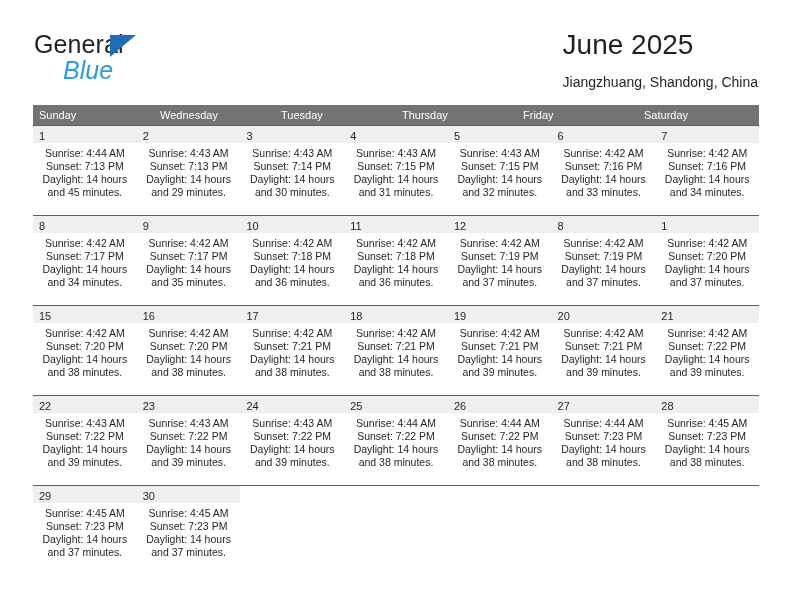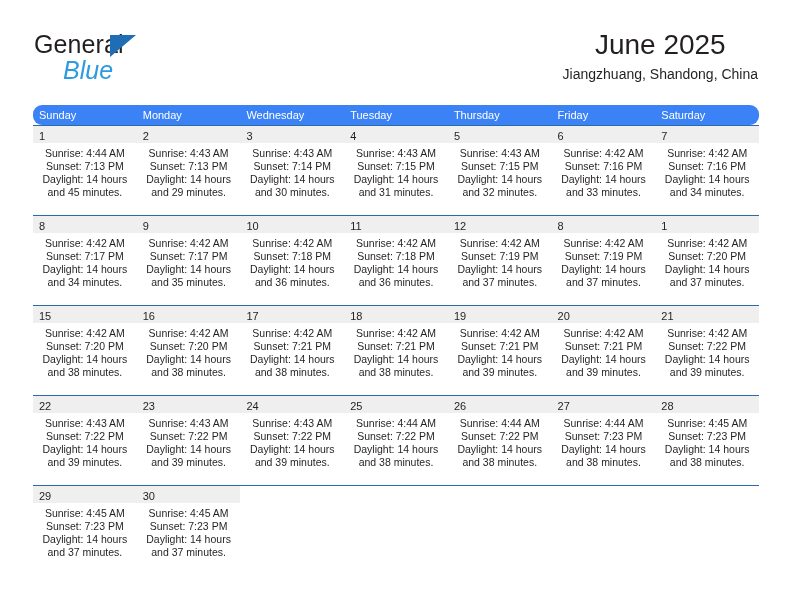--- a/index.html
+++ b/index.html
@@ -65,49 +65,48 @@
     color: #2e9ae0;
     line-height: 28px;
     font-family: "Liberation Sans", sans-serif;
     font-style: italic;
   }
 
   .title-block {
     position: absolute;
     right: 0;
     top: 0;
-    text-align: center;
+    text-align: left;
   }
   .cal-title {
     font-size: 28px;
     color: #231f20;
     line-height: 34px;
     white-space: nowrap;
   }
   .cal-subtitle {
-    margin-top: 4px;
+    margin-top: 12px;
     font-size: 14px;
     color: #231f20;
     line-height: 17px;
     white-space: nowrap;
   }
 
   
   .calendar {
     position: absolute;
     left: 33px;
     top: 105px;
     width: 726px;
   }
 
   .weekday-header {
     display: flex;
-    background: #3b82f6;
+    background: #737373;
     height: 20px;
-    border-radius: 9px;
   }
   .weekday-cell {
     flex: 1 1 0;
     color: #ffffff;
     font-size: 11px;
     line-height: 20px;
     padding-left: 6px;
     box-sizing: border-box;
     white-space: nowrap;
     overflow: hidden;
@@ -176,21 +175,20 @@
       <div class="cal-title">June 2025</div>
       <div class="cal-subtitle">Jiangzhuang, Shandong, China</div>
     </div>
 
   </div>
 
   <div class="calendar">
 
     <div class="weekday-header">
       <div class="weekday-cell">Sunday</div>
-      <div class="weekday-cell">Monday</div>
       <div class="weekday-cell">Wednesday</div>
       <div class="weekday-cell">Tuesday</div>
       <div class="weekday-cell">Thursday</div>
       <div class="weekday-cell">Friday</div>
       <div class="weekday-cell">Saturday</div>
     </div>
 
     <div class="week-row">
       <div class="day-cell">
         <div class="day-number-band"><span class="day-number">1</span></div>

